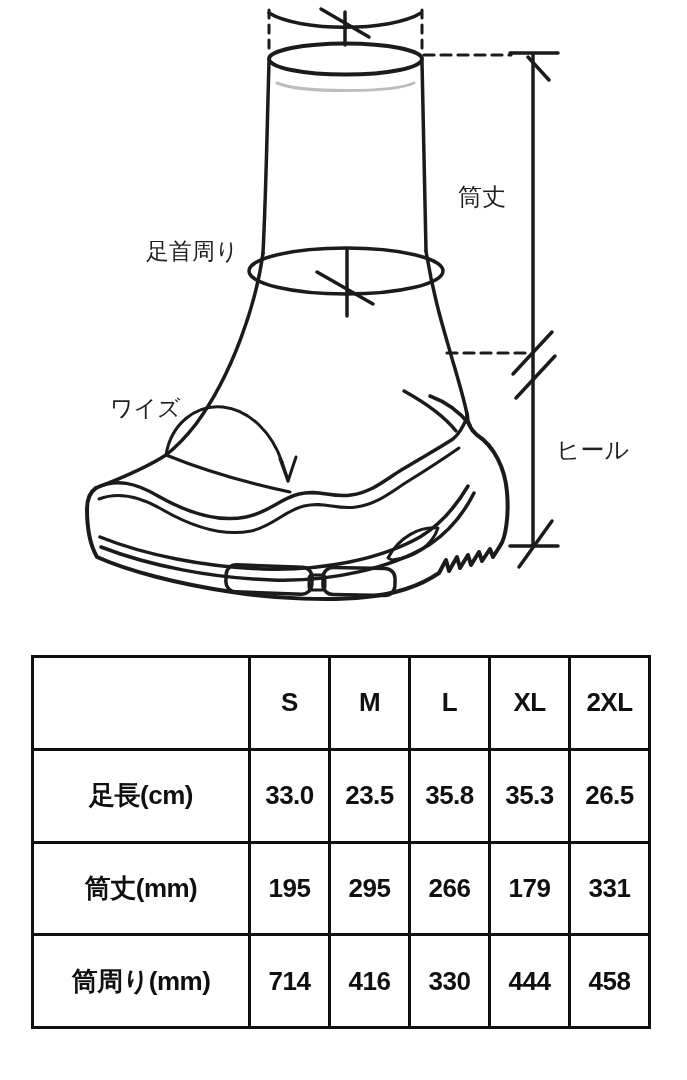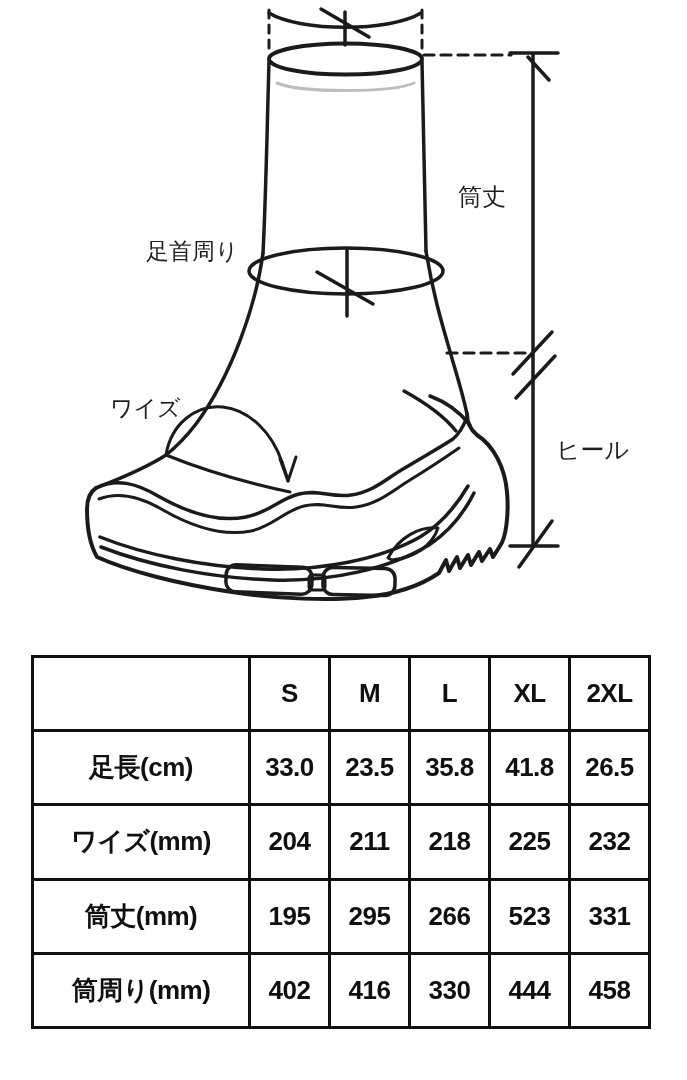--- a/index.html
+++ b/index.html
@@ -125,42 +125,34 @@
       <th>M</th>
       <th>L</th>
       <th>XL</th>
       <th>2XL</th>
     </tr>
     <tr>
       <td>足長(cm)</td>
       <td>33.0</td>
       <td>23.5</td>
       <td>35.8</td>
-      <td>41.8</td>
+      <td>35.3</td>
       <td>26.5</td>
-    </tr>
-    <tr>
-      <td>ワイズ(mm)</td>
-      <td>204</td>
-      <td>211</td>
-      <td>218</td>
-      <td>225</td>
-      <td>232</td>
     </tr>
     <tr>
       <td>筒丈(mm)</td>
       <td>195</td>
       <td>295</td>
       <td>266</td>
-      <td>523</td>
+      <td>179</td>
       <td>331</td>
     </tr>
     <tr>
       <td>筒周り(mm)</td>
-      <td>402</td>
+      <td>714</td>
       <td>416</td>
       <td>330</td>
       <td>444</td>
       <td>458</td>
     </tr>
   </tbody>
     </table>
 </div>
 
 </body></html>

